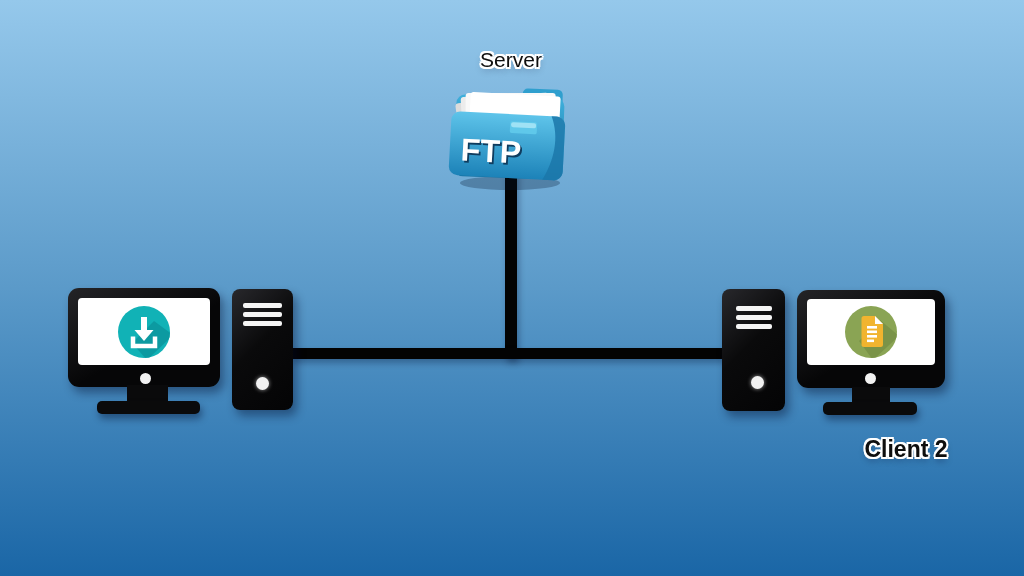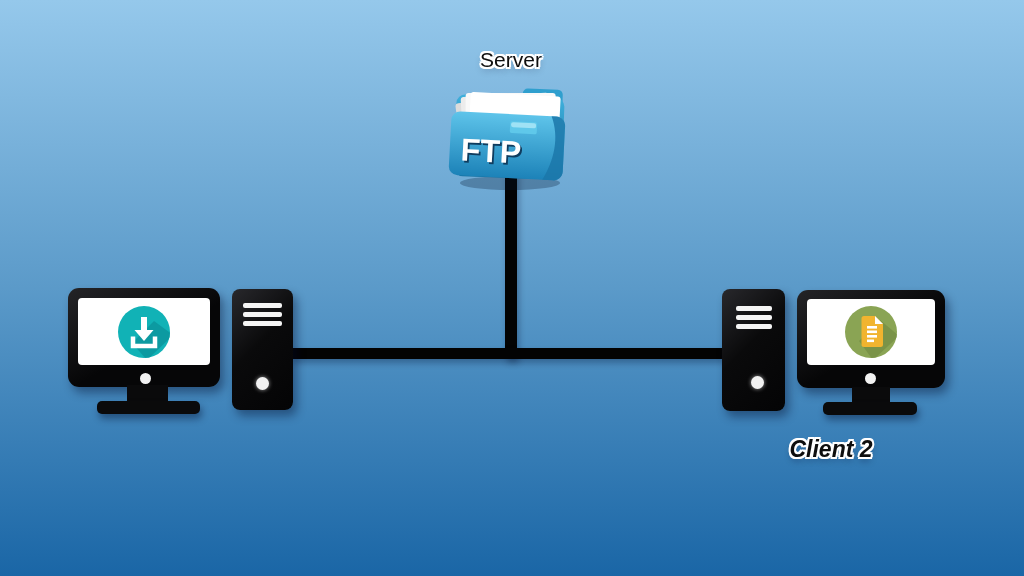--- a/index.html
+++ b/index.html
@@ -11,21 +11,21 @@
   .abs{position:absolute;}
   
   .label{
     position:absolute;text-align:center;color:#0e0e0e;
     text-shadow:2px 0 0 #fff,-2px 0 0 #fff,0 2px 0 #fff,0 -2px 0 #fff,
                 1.6px 1.6px 0 #fff,-1.6px 1.6px 0 #fff,1.6px -1.6px 0 #fff,-1.6px -1.6px 0 #fff,
                 0 4px 6px rgba(0,10,40,.35);
   }
   #server-label{left:423px;top:48px;width:176px;font-size:21px;font-weight:400;}
   #c1-label{left:68px;top:436px;width:160px;font-size:23px;font-weight:700;}
-  #c2-label{left:751px;top:436px;width:160px;font-size:23px;font-weight:700;font-style:italic;}
+  #c2-label{left:826px;top:436px;width:160px;font-size:23px;font-weight:700;}
   
   .net-line{position:absolute;background:#030303;border-radius:2px;
             box-shadow:2px 4px 6px rgba(0,10,40,.30);}
   #pole{left:505px;top:170px;width:12px;height:189px;}
   #bus{left:291px;top:348px;width:434px;height:11px;}
   
   .monitor-frame{position:absolute;background:linear-gradient(150deg,#242427 0%,#060607 55%);
     border-radius:11px;box-shadow:4px 6px 10px rgba(0,10,40,.40);}
   .screen{position:absolute;background:#ffffff;border-radius:4px;
     display:flex;align-items:center;justify-content:center;}

